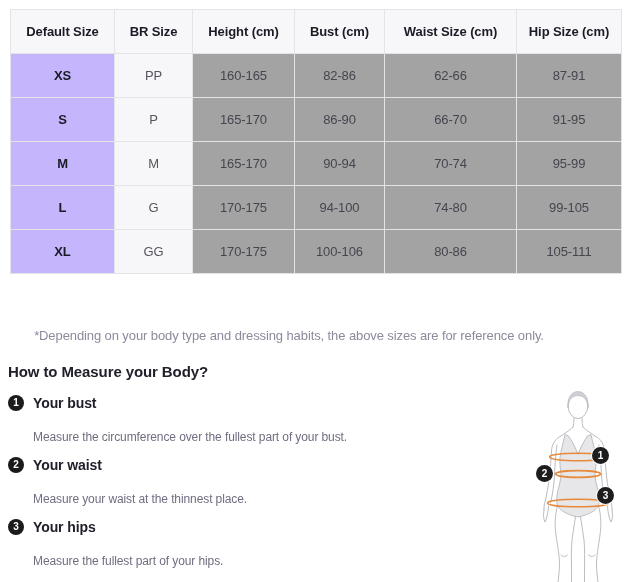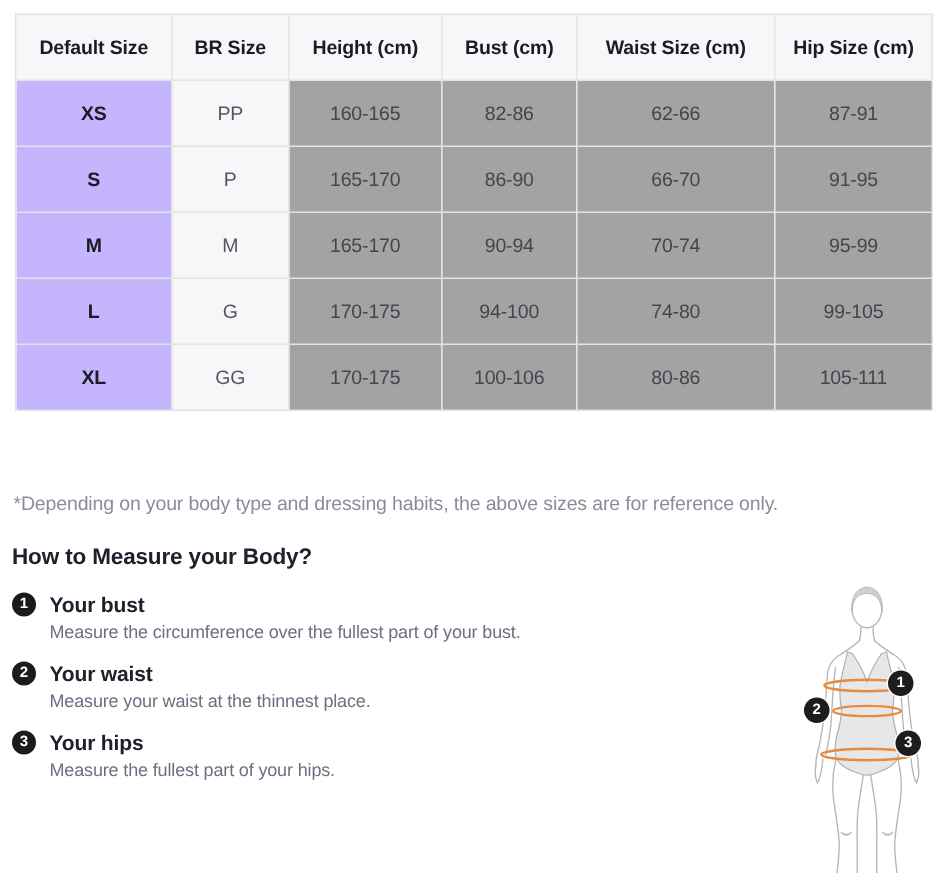--- a/index.html
+++ b/index.html
@@ -28,37 +28,37 @@
   }
   .size-table td{
     background:#a3a3a3;
     font-size:13px;font-weight:normal;color:#45454f;
   }
   .size-table td.c0{background:#c4b5fd;font-weight:bold;color:#1b1b25;}
   .size-table td.c1{background:#f7f7f9;color:#55555f;text-align:center;}
   
   .note{
     position:absolute;left:9px;top:328px;width:560px;
-    font-size:13px;color:#8b8b9c;letter-spacing:-0.1px;
+    font-size:13px;color:#8b8b9c;letter-spacing:-0.1px;text-align:center;
   }
   
   .measure-heading{
     position:absolute;left:8px;top:363px;
     font-size:15px;font-weight:bold;color:#20202c;letter-spacing:-0.1px;
   }
   .measure-list{position:absolute;left:8px;top:395px;width:450px;}
   .measure-item{position:relative;padding-left:25px;margin-bottom:13px;}
   .item-badge{
     position:absolute;left:0;top:0;
     width:16px;height:16px;border-radius:50%;
     background:#1b1b1b;color:#ffffff;
     font-size:10px;font-weight:bold;line-height:16px;text-align:center;
   }
   .item-title{font-size:14px;font-weight:bold;color:#20202c;line-height:16px;letter-spacing:-0.1px;}
-  .item-desc{font-size:12px;color:#6e6e80;margin-top:4px;line-height:13px;letter-spacing:-0.1px;}
+  .item-desc{font-size:12px;color:#6e6e80;margin-top:20px;line-height:13px;letter-spacing:-0.1px;}
   
   .figure{
     position:absolute;left:528px;top:385px;width:100px;height:197px;
     overflow:hidden;
   }
   .figure svg{position:absolute;left:0;top:0;}
   .figure-marker{
     position:absolute;width:17px;height:17px;border-radius:50%;
     background:#1d1d1d;color:#ffffff;
     font-size:10px;font-weight:bold;

